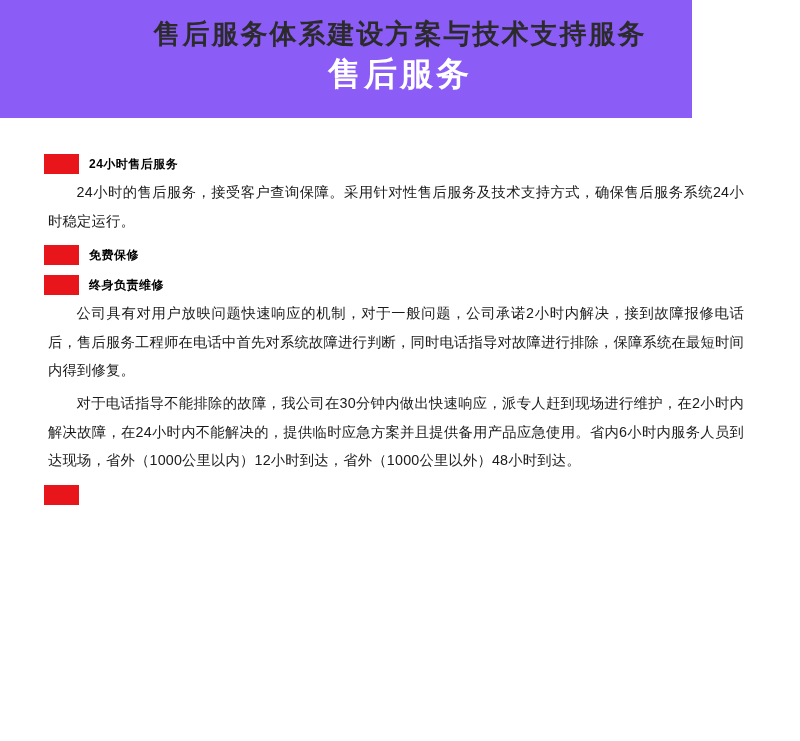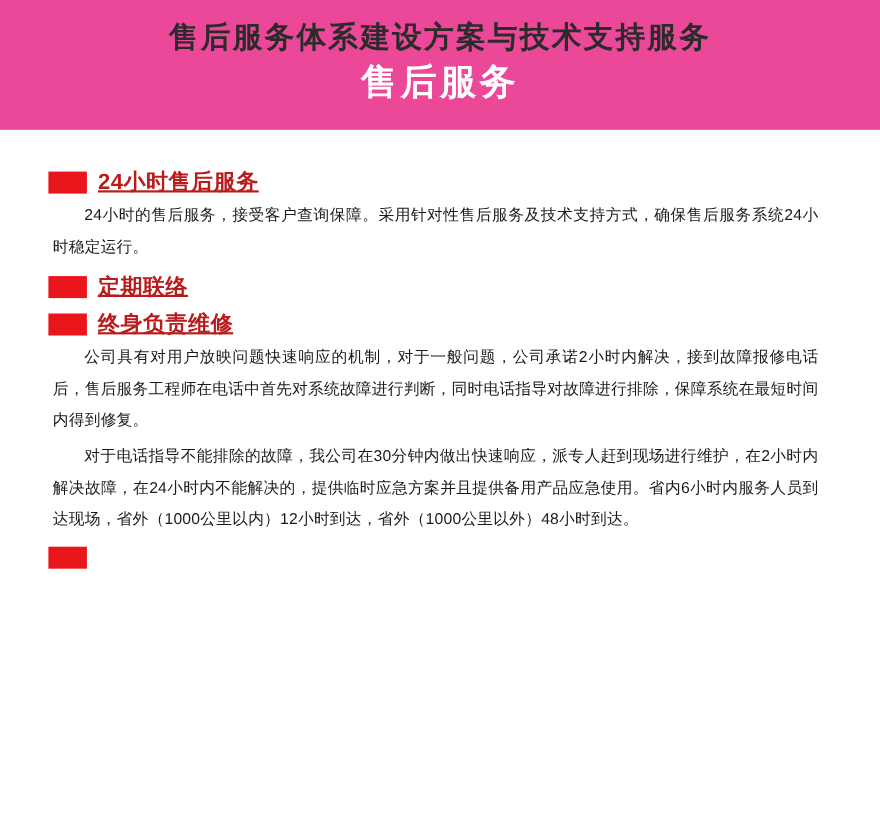--- a/index.html
+++ b/index.html
@@ -16,23 +16,23 @@
   }
   .page {
     position: relative;
     width: 800px;
     height: 741px;
     background: #ffffff;
   }
   
   .banner {
     position: relative;
-    width: 800px;
+    width: 692px;
     height: 118px;
-    background: #ec4899;
+    background: #8b5cf6;
     overflow: hidden;
   }
   .banner-ghost {
     position: absolute;
     top: 16px;
     left: 0;
     width: 800px;
     text-align: center;
     font-size: 27px;
     font-weight: bold;
@@ -66,26 +66,25 @@
     margin: 10px 0 4px 0;
   }
   .bullet-square {
     width: 35px;
     height: 20px;
     background: #e8161a;
     flex: 0 0 auto;
     margin-right: 10px;
   }
   .section-title {
-    font-size: 20px;
+    font-size: 12px;
     font-weight: bold;
-    color: #b91c1c;
+    color: #000000;
     letter-spacing: 0.5px;
     line-height: 1.2;
-    text-decoration: underline;
   }
   .para {
     font-size: 14.3px;
     line-height: 2.0;
     color: #1a1a1a;
     text-indent: 2em;
     margin: 4px;
     letter-spacing: 0.2px;
     text-align: justify;
     padding-right: 8px;
@@ -107,21 +106,21 @@
       <div class="section-head">
         <span class="bullet-square"></span>
         <span class="section-title">24小时售后服务</span>
       </div>
       <p class="para">24小时的售后服务，接受客户查询保障。采用针对性售后服务及技术支持方式，确保售后服务系统24小时稳定运行。</p>
     </div>
 
     <div class="section">
       <div class="section-head">
         <span class="bullet-square"></span>
-        <span class="section-title">定期联络</span>
+        <span class="section-title">免费保修</span>
       </div>
     </div>
 
     <div class="section">
       <div class="section-head">
         <span class="bullet-square"></span>
         <span class="section-title">终身负责维修</span>
       </div>
       <p class="para">公司具有对用户放映问题快速响应的机制，对于一般问题，公司承诺2小时内解决，接到故障报修电话后，售后服务工程师在电话中首先对系统故障进行判断，同时电话指导对故障进行排除，保障系统在最短时间内得到修复。</p>
       <p class="para">对于电话指导不能排除的故障，我公司在30分钟内做出快速响应，派专人赶到现场进行维护，在2小时内解决故障，在24小时内不能解决的，提供临时应急方案并且提供备用产品应急使用。省内6小时内服务人员到达现场，省外（1000公里以内）12小时到达，省外（1000公里以外）48小时到达。</p>

